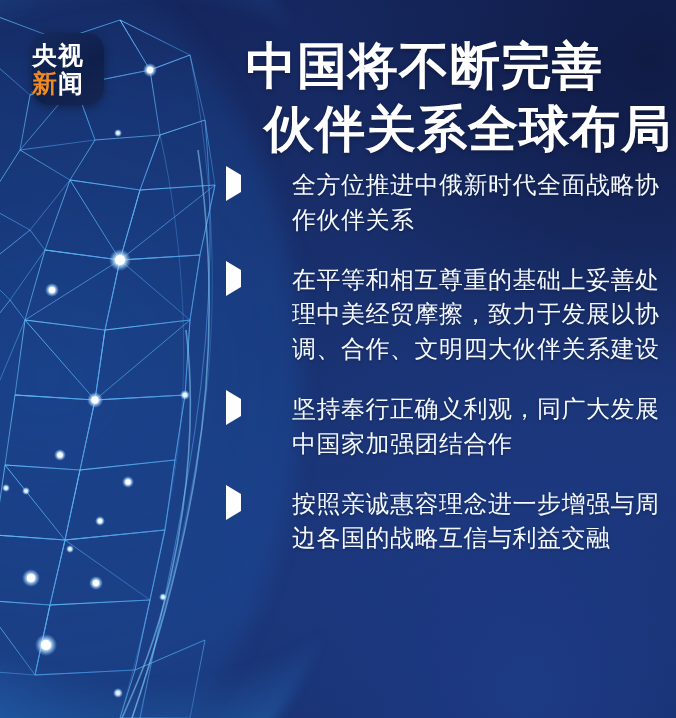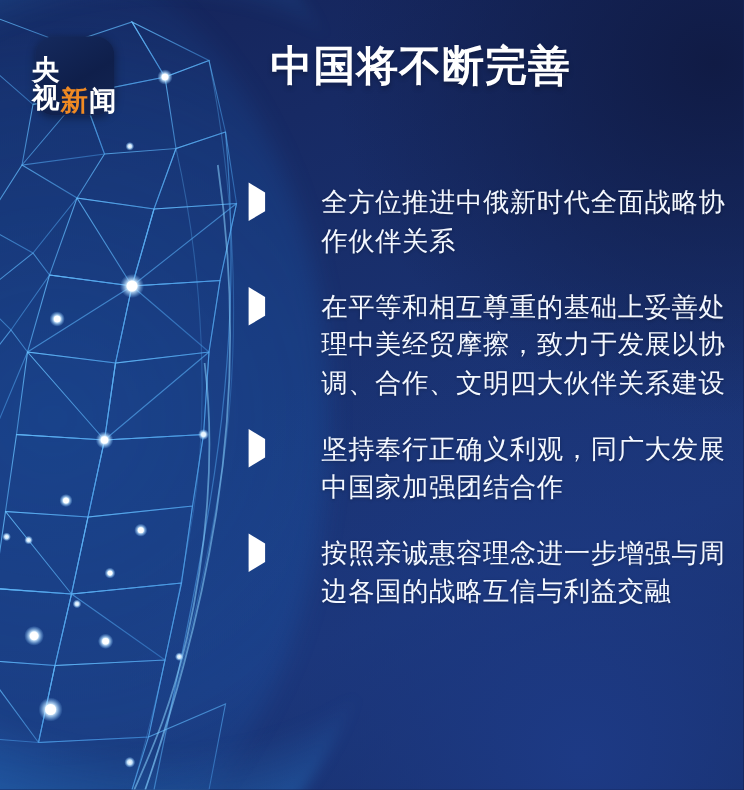--- a/index.html
+++ b/index.html
@@ -76,22 +76,22 @@
   .logo {
     position: absolute;
     left: 32px;
     top: 33px;
     width: 72px;
     height: 72px;
     border-radius: 17px;
     background: linear-gradient(150deg, #152a5e 0%, #0f1f4b 55%, #142653 100%);
     box-shadow: 0 2px 8px rgba(0,0,0,0.35);
     display: flex;
-    flex-direction: row;
-    align-items: flex-end;
+    flex-direction: column;
+    align-items: flex-start;
     justify-content: center;
     line-height: 1;
     padding-top: 1px;
   }
   .logo-row {
     display: flex;
     font-weight: bold;
     font-size: 25px;
     letter-spacing: 1px;
   }
@@ -99,25 +99,26 @@
   .logo-ch-orange { color: #f08a23; }
   .logo-ch-white  { color: #ffffff; }
 
   
   .headline {
     position: absolute;
     left: 246px;
     top: 38px;
     width: 420px;
     color: #ffffff;
-    font-size: 38px;
+    font-size: 50px;
     font-weight: bold;
     line-height: 1.26;
     letter-spacing: 1px;
     text-shadow: 0 2px 5px rgba(0,0,0,0.28);
+    font-family: Liberation Mono, monospace;
   }
   .headline .hl-line { display: block; white-space: nowrap; }
   .headline .hl-line.second { padding-left: 18px; }
 
   
   .bullets {
     position: absolute;
     left: 226px;
     top: 168px;
     width: 442px;
@@ -259,20 +260,21 @@
   <div class="logo">
     <div class="logo-row top">央视</div>
     <div class="logo-row">
       <span class="logo-ch-orange">新</span>
         <span class="logo-ch-white">闻</span>
     </div>
   </div>
 
   <div class="headline">
     <span class="hl-line first">中国将不断完善</span>
+    <span class="hl-line second">伙伴关系全球布局</span>
   </div>
 
   <div class="bullets">
 
     <div class="bullet">
       <span class="bullet-marker"><span class="tri"></span></span>
       <span class="bullet-text">全方位推进中俄新时代全面战略协作伙伴关系</span>
     </div>
 
     <div class="bullet">

